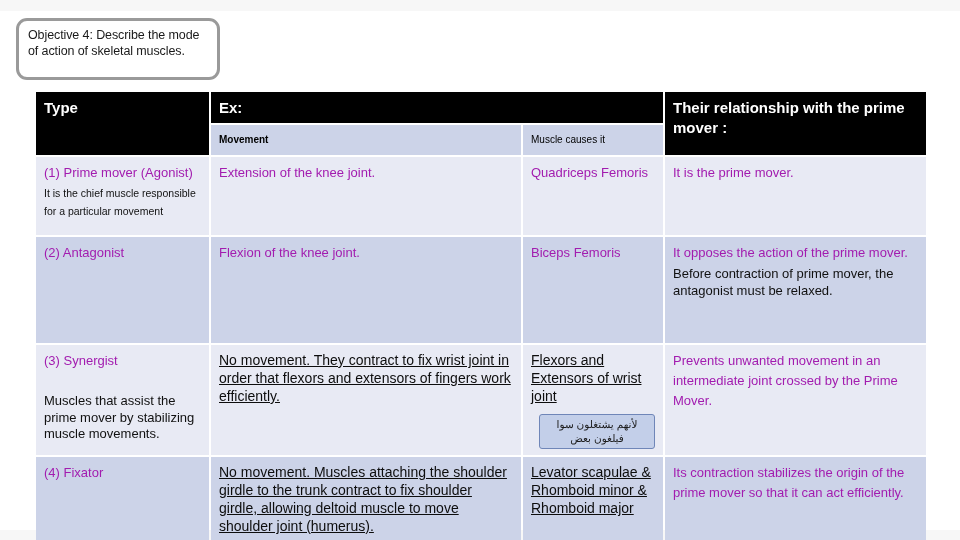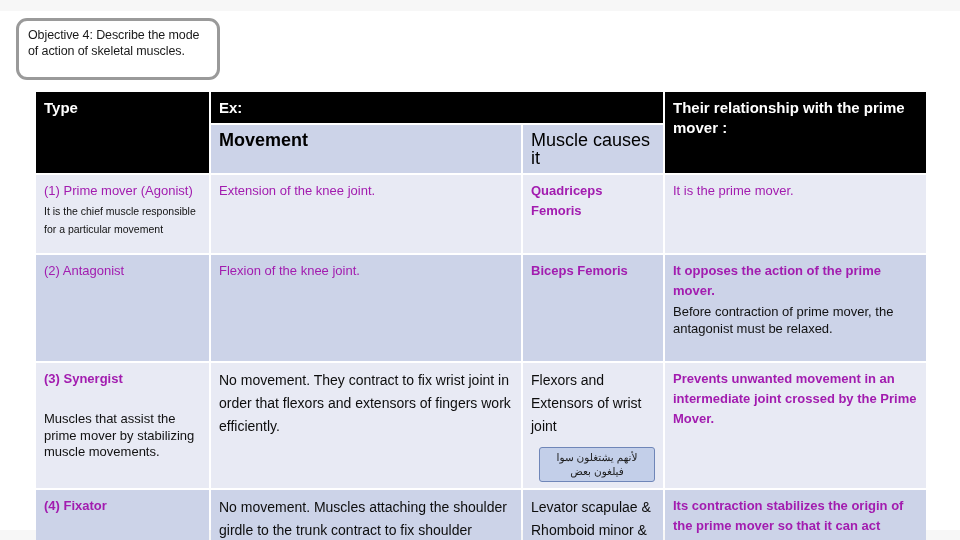--- a/index.html
+++ b/index.html
@@ -87,40 +87,41 @@
   .hd {
     background: #000000;
     color: #ffffff;
     font-weight: bold;
     font-size: 15px;
     line-height: 19px;
   }
   .hd-sub {
     background: #ccd3e8;
     color: #000000;
-    font-size: 18px;
+    font-size: 10px;
     line-height: 18px;
   }
   .hd-sub.bold { font-weight: bold; }
   .hd-tall { font-size: 15px; line-height: 20px; }
 
   
   .lt { background: #e8eaf4; }
   .dk { background: #ccd3e8; }
 
   .big {
     font-size: 13px;
     line-height: 20px;
     color: #a21caf;
   }
-  .big.bold { font-weight: bold; }
+  .big.bold { font-weight: normal; }
   .med {
     font-size: 14px;
-    line-height: 23px;
+    line-height: 18px;
     color: #0d0d0d;
+    text-decoration: underline;
   }
   .sml {
     font-size: 10.5px;
     line-height: 13.5px;
     color: #111111;
   }
   .sub-note {
     font-size: 13px;
     line-height: 16.5px;
     color: #111111;

